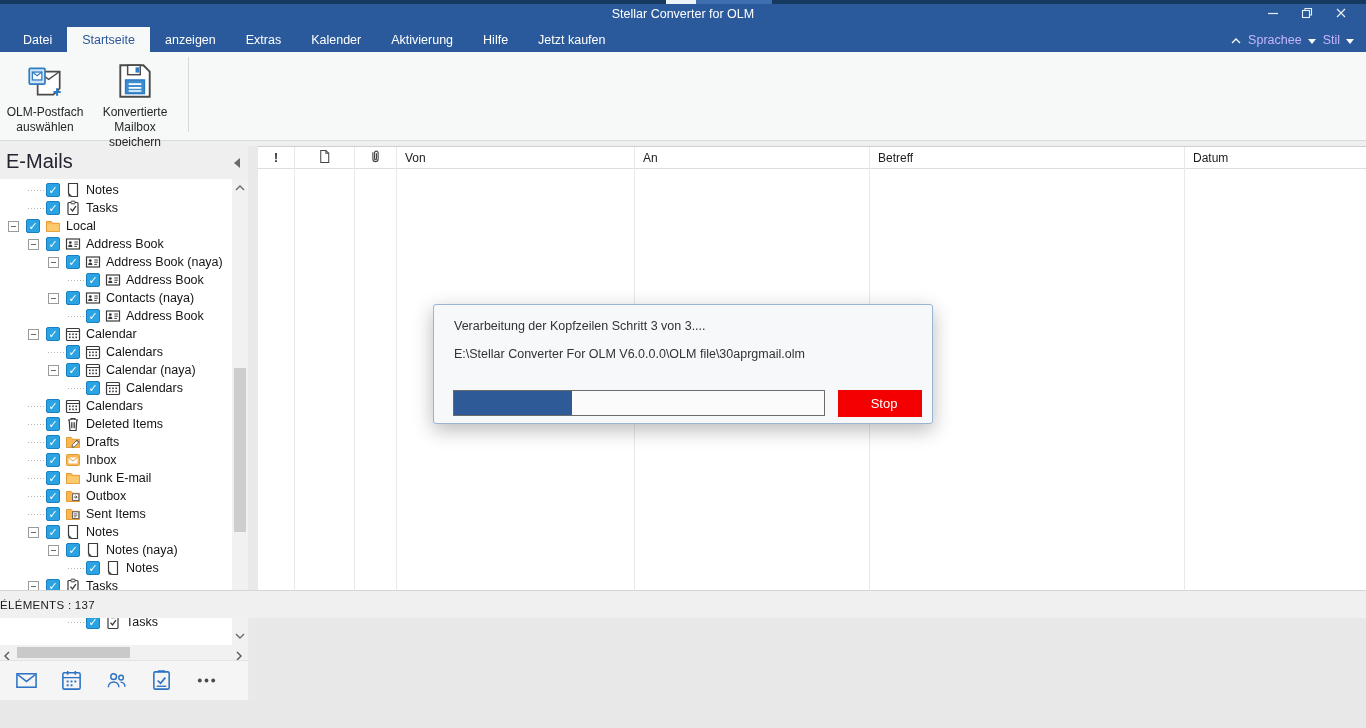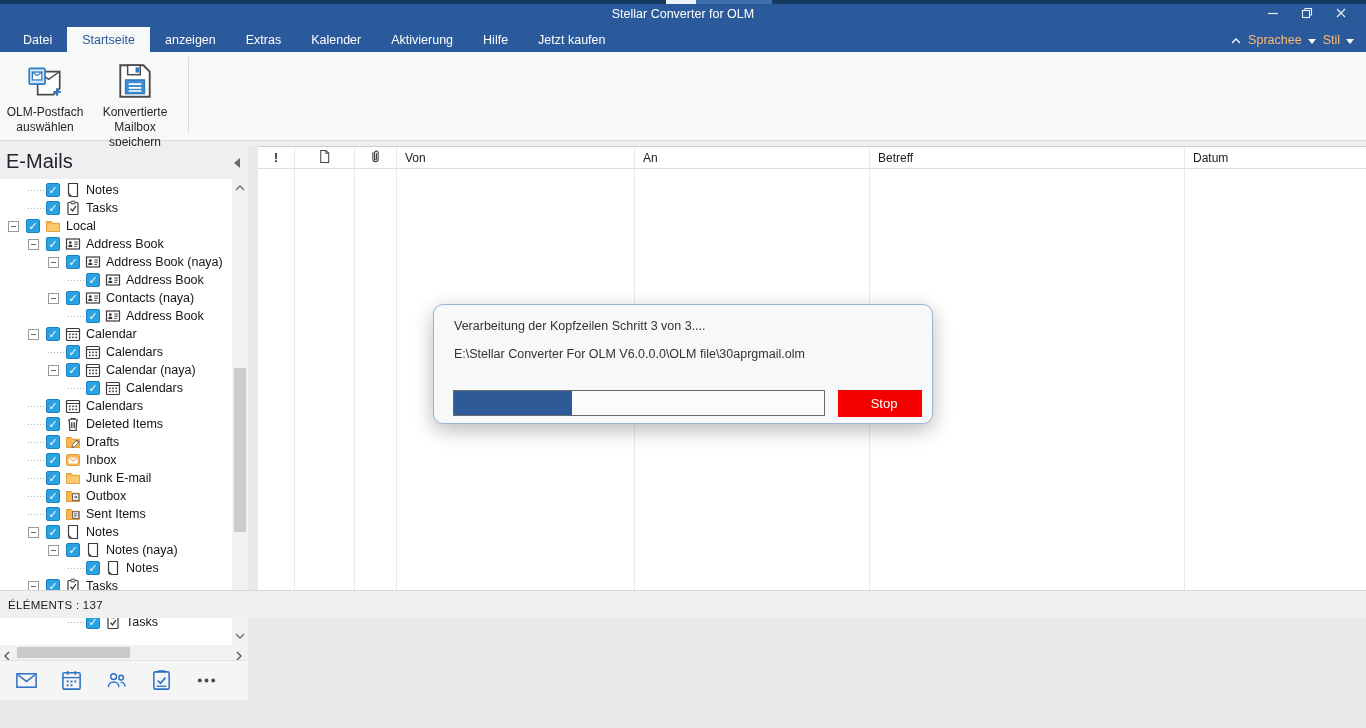--- a/index.html
+++ b/index.html
@@ -15,21 +15,21 @@
   .title-text { position:absolute; top:7px; left:0; right:0; text-align:center;
     color:#ffffff; font-size:12.5px; }
   .win-controls { position:absolute; top:4px; right:8px; display:flex; }
   .win-btn { width:34px; height:20px; display:flex; align-items:center; justify-content:center; }
 
   
   .menubar { position:absolute; top:27px; left:0; right:0; height:25px; background:#2a5a9b;
     display:flex; align-items:stretch; padding-left:8px; }
   .menu-item { color:#ffffff; font-size:12.5px; padding:0 15px; display:flex; align-items:center; cursor:default; }
   .menu-item.active { background:#f7f8f8; color:#2b579a; }
-  .menubar-right { margin-left:auto; display:flex; align-items:center; color:#fdba74;
+  .menubar-right { margin-left:auto; display:flex; align-items:center; color:#c4b5fd;
     font-size:12.5px; gap:7px; padding-right:12px; }
   .menubar-right .lbl { display:flex; align-items:center; gap:6px; }
 
   
   .ribbon { position:absolute; top:52px; left:0; right:0; height:89px; background:#f7f8f8;
     border-bottom:1px solid #d9dadb; }
   .ribbon-buttons { display:flex; padding:5px 4px 0 0; }
   .ribbon-btn { width:90px; display:flex; flex-direction:column; align-items:center;
     font-size:12px; color:#262626; text-align:center; line-height:1.25; cursor:default; }
   .ribbon-btn .ricon { height:48px; display:flex; align-items:center; justify-content:center; }
@@ -76,26 +76,26 @@
   .maillist { position:absolute; top:146px; left:258px; right:0; bottom:28px; background:#ffffff;
     display:flex; border-top:1px solid #cfcfcf; }
   .ml-col { height:100%; border-right:1px solid #e9e9e9; display:flex; flex-direction:column; }
   .ml-col:last-child { border-right:none; flex:1; }
   .ml-head { height:22px; border-bottom:1px solid #dedede; display:flex; align-items:center;
     font-size:12px; color:#1c1c1c; padding-left:8px; }
   .ml-head.center { justify-content:center; padding-left:0; }
 
   
   .statusbar { position:absolute; bottom:0; left:0; right:0; height:28px; background:#f0f0f0;
-    border-top:1px solid #d6d6d6; display:flex; align-items:center; padding-left:8px;
+    border-top:1px solid #d6d6d6; display:flex; align-items:center; padding-left:0;
     font-size:11.5px; color:#1b1b1b; letter-spacing:.3px; }
 
   
   .dialog { position:absolute; left:433px; top:304px; width:500px; height:120px; background:#f7f8f9;
-    border:1px solid #9ab4d4; border-radius:10px; box-shadow:0 6px 20px rgba(0,0,0,.28);
+    border:1px solid #9ab4d4; border-radius:3px; box-shadow:0 6px 20px rgba(0,0,0,.28);
     font-size:12.5px; color:#333; z-index:50; }
   .dlg-line1 { position:absolute; left:20px; top:14px; }
   .dlg-line2 { position:absolute; left:20px; top:42px; }
   .progress { position:absolute; left:19px; top:85px; width:372px; height:26px;
     border:1px solid #6b6b6b; background:#fbfbfb; }
   .progress-fill { height:100%; background:#2e5b97; }
   .stop-btn { position:absolute; left:404px; top:85px; width:84px; height:27px; background:#f50000;
     color:#ffffff; display:flex; align-items:center; justify-content:center; font-size:13px;
     border:none; cursor:pointer;padding-left:8px; }
 </style>

